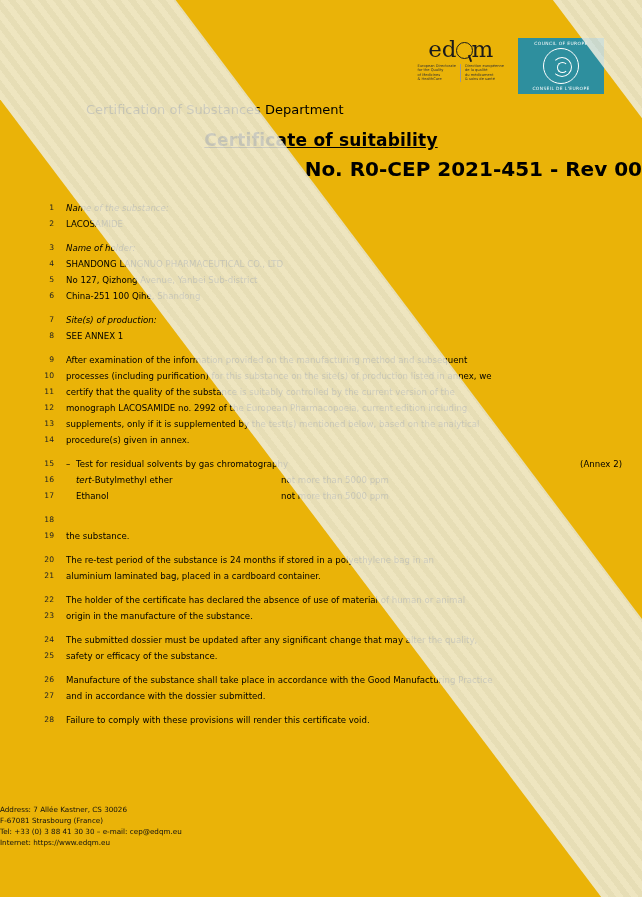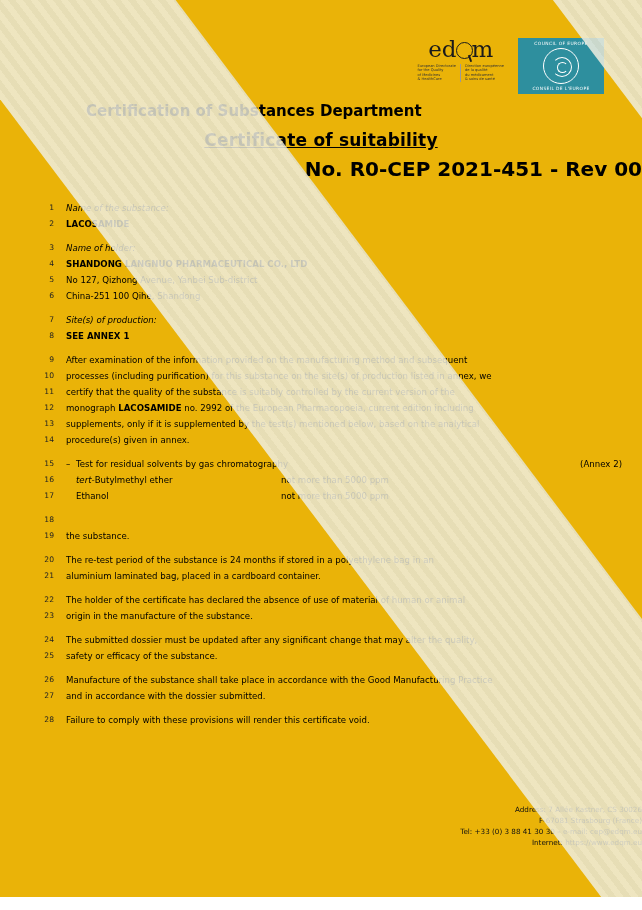--- a/index.html
+++ b/index.html
@@ -146,22 +146,22 @@
     border: 1.2px solid #ffffff;
     border-radius: 50%;
     border-right-color: transparent;
   }
 
   
   .dept {
     position: absolute;
     left: 86px;
     top: 102px;
-    font-size: 15px;
-    font-weight: bold;
+    font-size: 13px;
+    font-weight: normal;
   }
   .title-main {
     position: absolute;
     left: 0; right: 0;
     top: 130px;
     text-align: center;
     font-size: 17px;
     font-weight: bold;
     letter-spacing: 0.2px;
     text-decoration: underline;
@@ -203,35 +203,35 @@
     flex: 1 1 auto;
     padding-right: 20px;
     box-sizing: border-box;
     line-height: 16px;
   }
   .linetext.justify {
     text-align: justify;
   }
   .spacer { height: 8px; }
   .ital { font-style: italic; }
-  .bold { font-weight: bold; }
+  .bold { font-weight: normal; }
   .dash-item { display: flex; }
   .dash-item .dash { width: 10px; flex: 0 0 10px; }
   .dash-item .txt { flex: 1 1 auto; }
   .annexref { float: right; }
   .solvent-row { display: flex; }
   .solvent-row .sname { width: 215px; flex: 0 0 215px; padding-left: 10px; box-sizing: border-box;}
   .solvent-row .slimit { flex: 1 1 auto; }
 
   
   .footer {
     position: absolute;
     left: 0; right: 0;
     top: 804px;
-    text-align: right;
+    text-align: left;
     font-size: 7.2px;
     line-height: 11px;
     color: #111;
   }
 </style>
 </head>
 <body>
 
 <div class="page">
 

